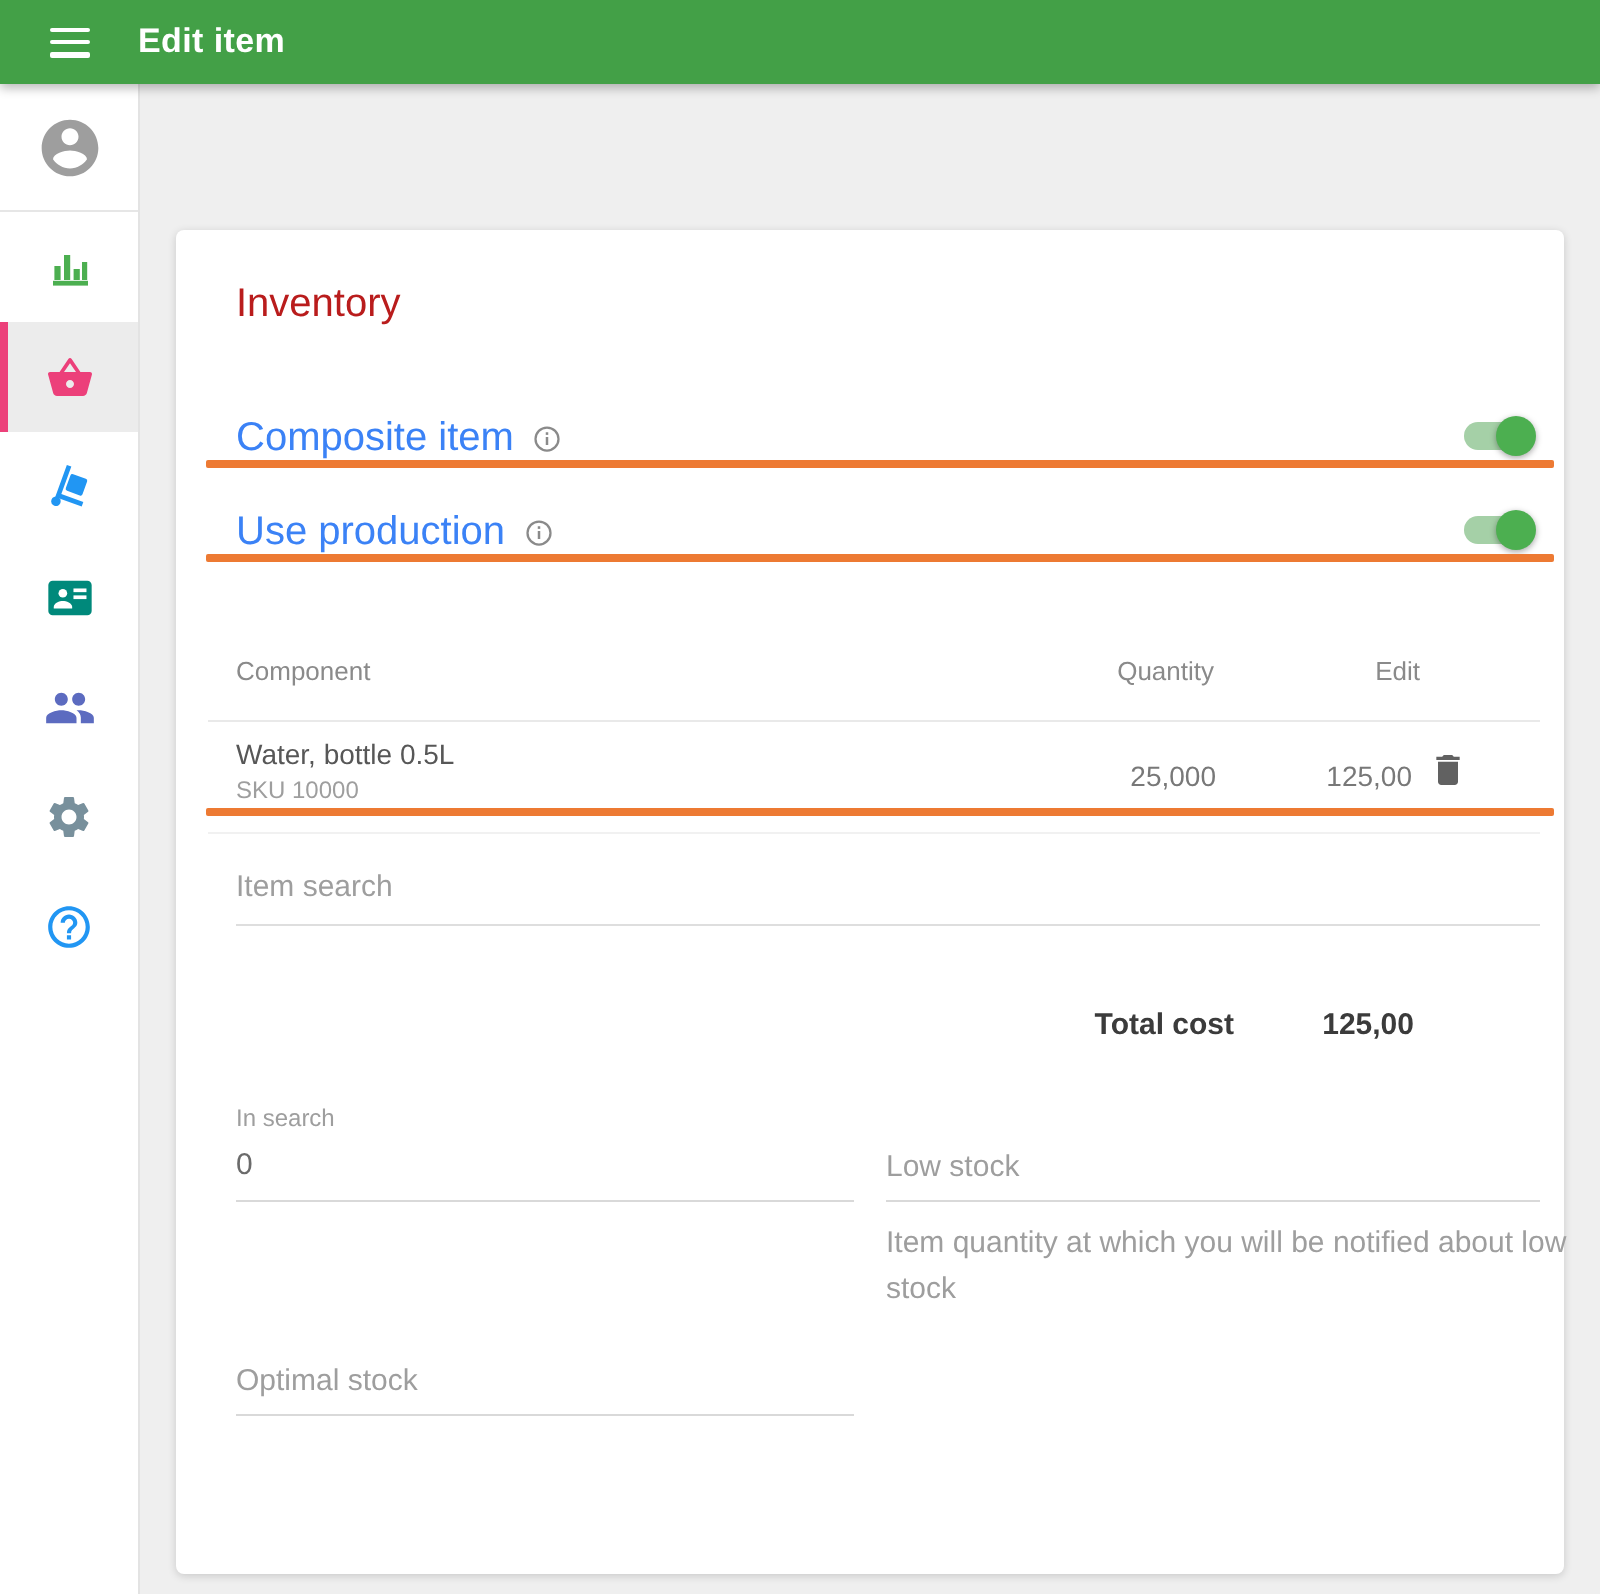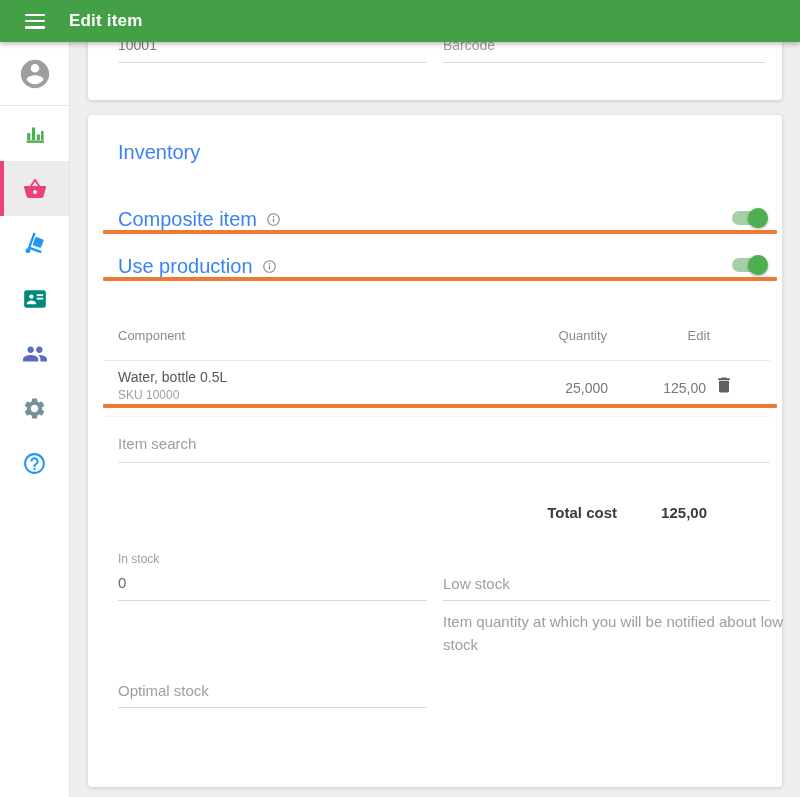--- a/index.html
+++ b/index.html
@@ -34,21 +34,21 @@
   .card2 { top:73px; height:672px; border-radius:4px; }
 
   .abs { position:absolute; }
   .uline { border-top:1px solid #d9d9d9; height:0; }
 
   
   .tf-cut { font-size:14px; color:#7b7b7b; }
   .ph { color:#9e9e9e; }
 
   
-  .inv-title { left:30px; top:26px; font-size:20px; color:#3b82f6; }
+  .inv-title { left:30px; top:26px; font-size:20px; color:#b91c1c; }
   .toggle-label { font-size:20px; color:#3b82f6; display:flex; align-items:center; gap:9px; }
   .info-icon { display:inline-flex; cursor:pointer; }
   .toggle { width:36px; height:20px; position:absolute; right:14px; cursor:pointer; }
   .toggle .track { position:absolute; left:0; top:3px; width:33px; height:14px; border-radius:7px;
                    background:#A5D0A7; }
   .toggle .knob { position:absolute; right:0; top:0; width:20px; height:20px; border-radius:50%;
                   background:#4CAF50; box-shadow:0 1px 3px rgba(0,0,0,.35); }
   .ann { position:absolute; left:15px; width:674px; height:4px; background:#ED7A33; border-radius:1px; z-index:5; }
 
   .th { font-size:13px; color:#8a8a8a; }
@@ -136,26 +136,20 @@
 
   <div class="nav-item">
     <svg width="25" height="25" viewBox="0 0 24 24">
       <path fill="#2196F3" d="M11 18h2v-2h-2v2zm1-16C6.48 2 2 6.48 2 12s4.48 10 10 10 10-4.48 10-10S17.52 2 12 2zm0 18c-4.41 0-8-3.59-8-8s3.59-8 8-8 8 3.59 8 8-3.59 8-8 8zm0-14c-2.21 0-4 1.79-4 4h2c0-1.1.9-2 2-2s2 .9 2 2c0 2-3 1.75-3 5h2c0-2.25 3-2.5 3-5 0-2.21-1.79-4-4-4z"></path>
     </svg>
   </div>
 </div>
 
 <div class="main">
 
-  <div class="card card1">
-    <div class="abs tf-cut" style="left:30px; top:-5px;">10001</div>
-    <div class="abs tf-cut ph" style="left:355px; top:-5px;">Barcode</div>
-    <div class="abs uline" style="left:30px; top:20px; width:309px;"></div>
-    <div class="abs uline" style="left:355px; top:20px; width:322px;"></div>
-  </div>
 
   <div class="card card2">
 
     <div class="abs inv-title">Inventory</div>
 
     <div class="abs toggle-label" style="left:30px; top:93px;">
       <span>Composite item</span>
       <span class="info-icon">
         <svg width="15" height="15" viewBox="0 0 24 24">
           <circle cx="12" cy="12" r="9.2" fill="none" stroke="#8a8a8a" stroke-width="1.8"></circle>
@@ -205,21 +199,21 @@
     </div>
     <div class="ann" style="top:289px;"></div>
     <div class="abs divider" style="top:301px; border-top-color:#f1f1f1;"></div>
 
     <div class="abs ph15" style="left:30px; top:320px;">Item search</div>
     <div class="abs uline" style="left:30px; top:347px; width:652px; border-top-color:#dedede;"></div>
 
     <div class="abs bold-cell" style="right:165px; top:389px;">Total cost</div>
     <div class="abs bold-cell" style="right:75px; top:389px;">125,00</div>
 
-    <div class="abs small-label" style="left:30px; top:437px;">In stock</div>
+    <div class="abs small-label" style="left:30px; top:437px;">In search</div>
     <div class="abs field-value" style="left:30px; top:459px;">0</div>
     <div class="abs uline" style="left:30px; top:485px; width:309px;"></div>
 
     <div class="abs ph15" style="left:355px; top:460px;">Low stock</div>
     <div class="abs uline" style="left:355px; top:485px; width:327px;"></div>
     <div class="abs helper" style="left:355px; top:495px; width:345px;">Item quantity at which you will be notified about low stock</div>
 
     <div class="abs ph15" style="left:30px; top:567px;">Optimal stock</div>
     <div class="abs uline" style="left:30px; top:592px; width:309px;"></div>
   </div>

